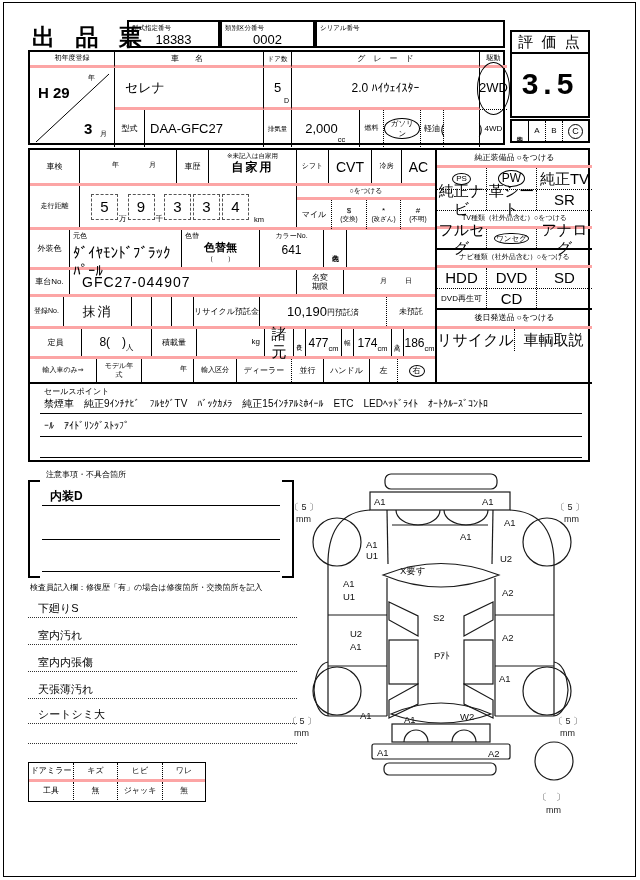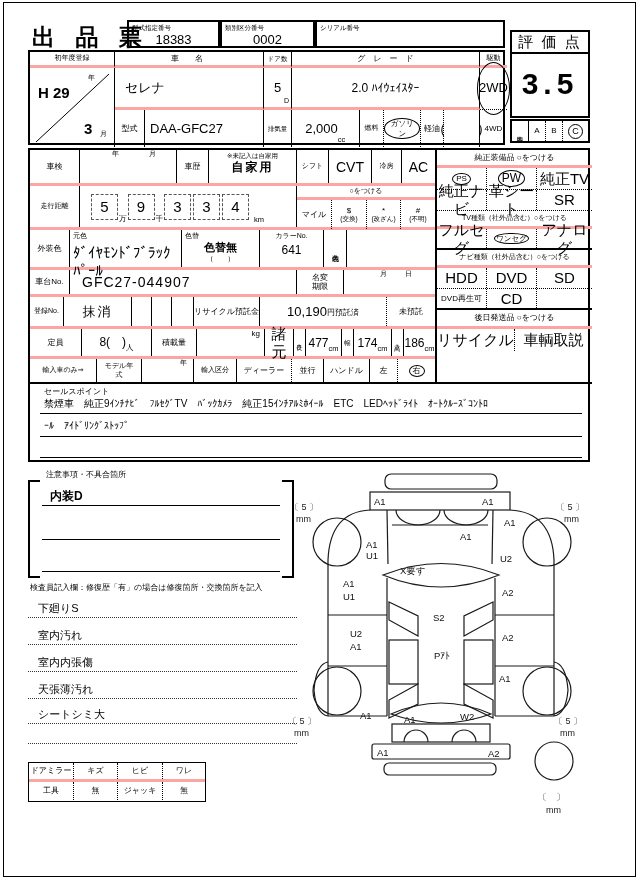--- a/index.html
+++ b/index.html
@@ -1,21 +1,21 @@
 <!DOCTYPE html>
 <html><head>
 <meta charset="utf-8">
 <style>
 *{box-sizing:border-box;margin:0;padding:0}
 html,body{width:640px;height:880px}
 body{position:relative;background:#fff;color:#000;font-family:"Liberation Sans","DejaVu Sans",sans-serif;overflow:hidden}
 .a{position:absolute}
 .f{display:flex}
 .cc{display:flex;align-items:center;justify-content:center;text-align:center}
-.ce{display:flex;align-items:flex-start}
+.ce{display:flex;align-items:center}
 .bd2{border:2px solid #000}
 .br{border-right:1px solid #000}
 .brd{border-right:1px dotted #000}
 .bb{border-bottom:3px solid #fca5a5}
 .bb2{border-bottom:2px solid #000}
 .bbd{border-bottom:1px dotted #000}
 .l6{font-size:6.5px;line-height:1.15}
 .l7{font-size:7px;line-height:1.15}
 .l8{font-size:8px;line-height:1.15}
 .l9{font-size:15px;line-height:1.2}

